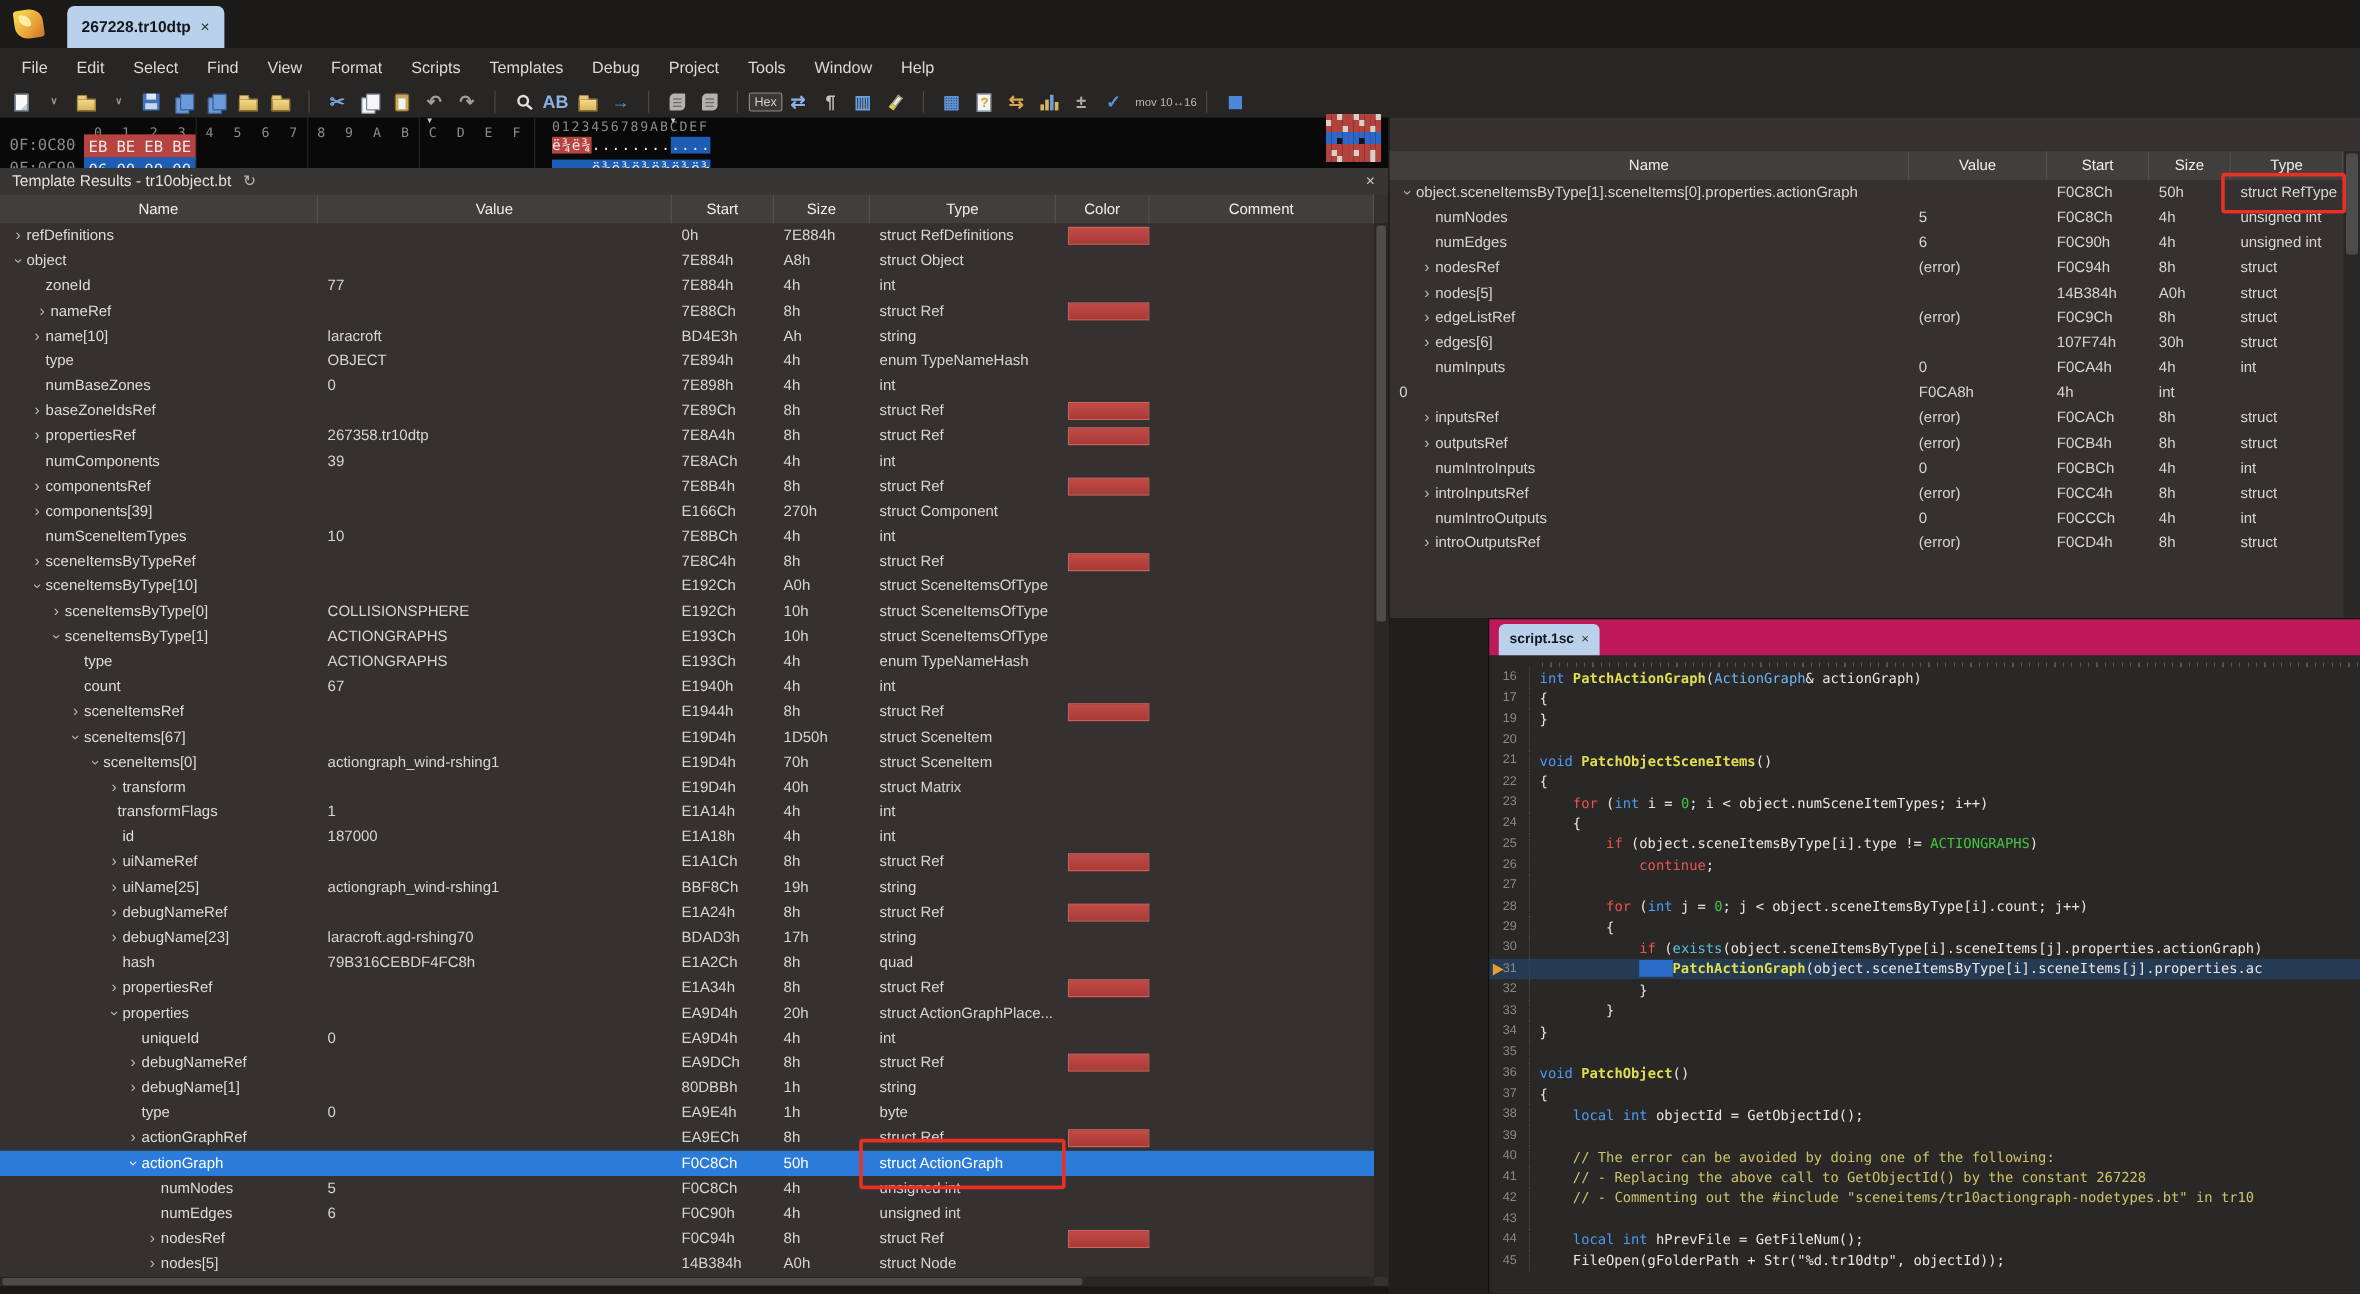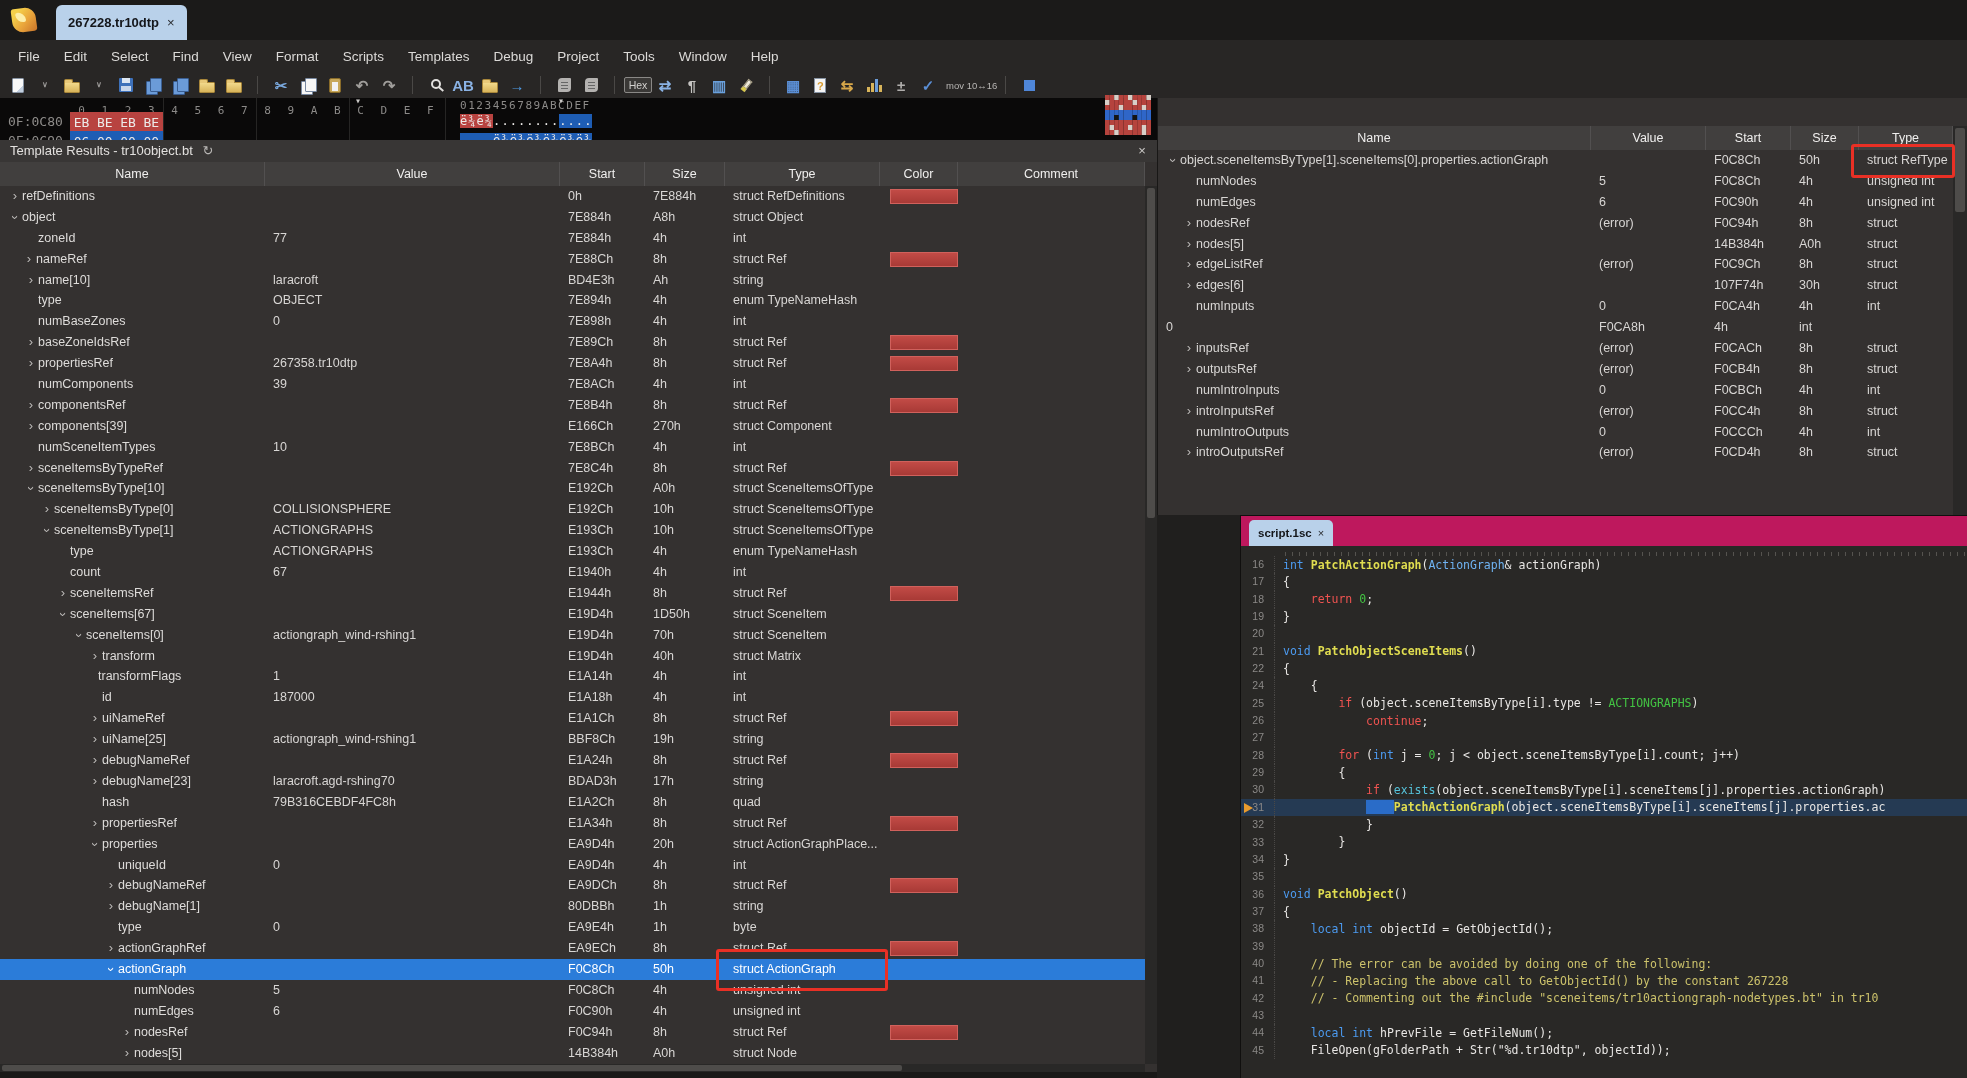--- a/index.html
+++ b/index.html
@@ -436,21 +436,21 @@
       <div class="tgrid trow">
         <div class="nm" style="padding-left: 24px;"><span class="exp"></span>zoneId</div>
         <div>77</div>
         <div>7E884h</div>
         <div>4h</div>
         <div>int</div>
         <div></div>
         <div></div>
       </div>
       <div class="tgrid trow">
-        <div class="nm" style="padding-left: 8px; margin-left: 14px;"><span class="exp">›</span>nameRef</div>
+        <div class="nm" style="padding-left: 28px;"><span class="exp">›</span>nameRef</div>
         <div></div>
         <div>7E88Ch</div>
         <div>8h</div>
         <div>struct Ref</div>
         <div>
           <div class="swatch"></div>
         </div>
         <div></div>
       </div>
       <div class="tgrid trow">
@@ -957,38 +957,38 @@
   <div id="codelines">
       <div class="cl">
         <span class="ln">16</span>
         <pre><span class="kw">int</span><span class="pl"> </span><span class="fn">PatchActionGraph</span><span class="pl">(</span><span class="ty">ActionGraph</span><span class="pl">&amp; actionGraph)</span></pre>
       </div>
       <div class="cl">
         <span class="ln">17</span>
         <pre><span class="pl">{</span></pre>
       </div>
       <div class="cl">
-        <span class="ln">18</span>
-        <pre><span class="pl">    </span><span class="ct">return</span><span class="pl"> </span><span class="num">0</span><span class="pl">;</span></pre>
-      </div>
-      <div class="cl">
         <span class="ln">19</span>
         <pre><span class="pl">}</span></pre>
       </div>
       <div class="cl">
         <span class="ln">20</span>
         <pre></pre>
       </div>
       <div class="cl">
         <span class="ln">21</span>
         <pre><span class="kw">void</span><span class="pl"> </span><span class="fn">PatchObjectSceneItems</span><span class="pl">()</span></pre>
       </div>
       <div class="cl">
         <span class="ln">22</span>
         <pre><span class="pl">{</span></pre>
+      </div>
+      <div class="cl">
+        <span class="ln">23</span>
+        <pre><span class="pl">    </span><span class="ct">for</span><span class="pl"> (</span><span class="kw">int</span><span class="pl"> i = </span><span class="num">0</span><span class="pl">; i &lt; object.numSceneItemTypes; i++)</span></pre>
       </div>
       <div class="cl">
         <span class="ln">24</span>
         <pre><span class="pl">    {</span></pre>
       </div>
       <div class="cl">
         <span class="ln">25</span>
         <pre><span class="pl">        </span><span class="ct">if</span><span class="pl"> (object.sceneItemsByType[i].type != </span><span class="num">ACTIONGRAPHS</span><span class="pl">)</span></pre>
       </div>
       <div class="cl">

